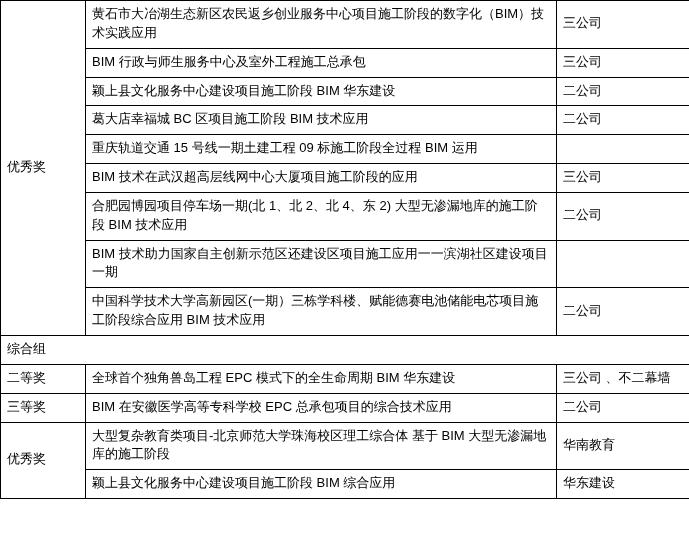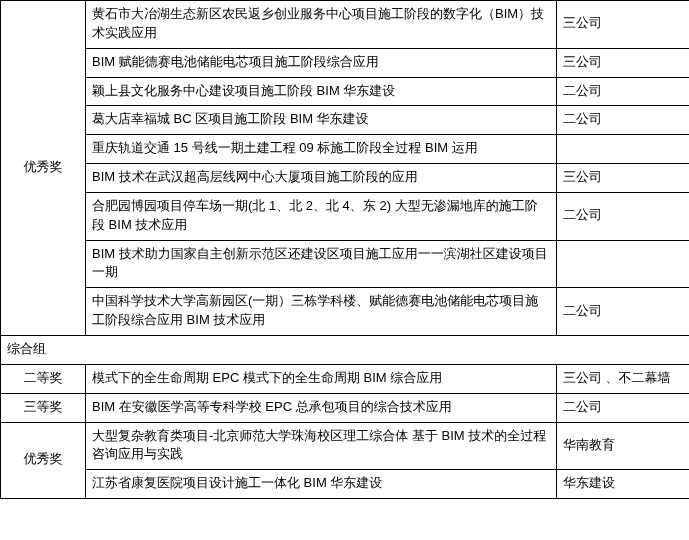--- a/index.html
+++ b/index.html
@@ -22,21 +22,21 @@
   #award-table td {
     border: 1px solid #000000;
     font-size: 13px;
     line-height: 1.45;
     vertical-align: middle;
     padding: 4px 6px 5px 6px;
     word-wrap: break-word;
   }
   td.col-award {
     width: 72px;
-    text-align: center;
+    text-align: left;
     vertical-align: middle;
     margin-top: 8px;
   }
   td.col-project {
     width: 458px;
     text-align: left;
   }
   td.col-company {
     width: 155px;
     text-align: left;
@@ -53,31 +53,31 @@
 <table id="award-table">
   <tbody>
 
     <tr>
       <td class="col-award" rowspan="9">优秀奖</td>
       <td class="col-project">黄石市大冶湖生态新区农民返乡创业服务中心项目施工阶段的数字化（BIM）技术实践应用</td>
       <td class="col-company">三公司</td>
     </tr>
 
     <tr>
-      <td class="col-project">BIM 赋能德赛电池储能电芯项目施工阶段综合应用</td>
+      <td class="col-project">BIM 行政与师生服务中心及室外工程施工总承包</td>
       <td class="col-company">三公司</td>
     </tr>
 
     <tr>
       <td class="col-project">颖上县文化服务中心建设项目施工阶段 BIM 华东建设</td>
       <td class="col-company">二公司</td>
     </tr>
 
     <tr>
-      <td class="col-project">葛大店幸福城 BC 区项目施工阶段 BIM 华东建设</td>
+      <td class="col-project">葛大店幸福城 BC 区项目施工阶段 BIM 技术应用</td>
       <td class="col-company">二公司</td>
     </tr>
 
     <tr>
       <td class="col-project">重庆轨道交通 15 号线一期土建工程 09 标施工阶段全过程 BIM 运用</td>
       <td class="col-company"></td>
     </tr>
 
     <tr>
       <td class="col-project">BIM 技术在武汉超高层线网中心大厦项目施工阶段的应用</td>
@@ -98,35 +98,35 @@
       <td class="col-project">中国科学技术大学高新园区(一期）三栋学科楼、赋能德赛电池储能电芯项目施工阶段综合应用 BIM 技术应用</td>
       <td class="col-company">二公司</td>
     </tr>
 
     <tr>
       <td class="group-row" colspan="3">综合组</td>
     </tr>
 
     <tr>
       <td class="col-award">二等奖</td>
-      <td class="col-project">模式下的全生命周期 EPC 模式下的全生命周期 BIM 综合应用</td>
+      <td class="col-project">全球首个独角兽岛工程 EPC 模式下的全生命周期 BIM 华东建设</td>
       <td class="col-company">三公司 、不二幕墙</td>
     </tr>
 
     <tr>
       <td class="col-award">三等奖</td>
       <td class="col-project">BIM 在安徽医学高等专科学校 EPC 总承包项目的综合技术应用</td>
       <td class="col-company">二公司</td>
     </tr>
 
     <tr>
       <td class="col-award" rowspan="2">优秀奖</td>
-      <td class="col-project">大型复杂教育类项目-北京师范大学珠海校区理工综合体 基于 BIM 技术的全过程咨询应用与实践</td>
+      <td class="col-project">大型复杂教育类项目-北京师范大学珠海校区理工综合体 基于 BIM 大型无渗漏地库的施工阶段</td>
       <td class="col-company">华南教育</td>
     </tr>
 
     <tr>
-      <td class="col-project">江苏省康复医院项目设计施工一体化 BIM 华东建设</td>
+      <td class="col-project">颖上县文化服务中心建设项目施工阶段 BIM 综合应用</td>
       <td class="col-company">华东建设</td>
     </tr>
 
   </tbody>
 </table>
 
 </body></html>

